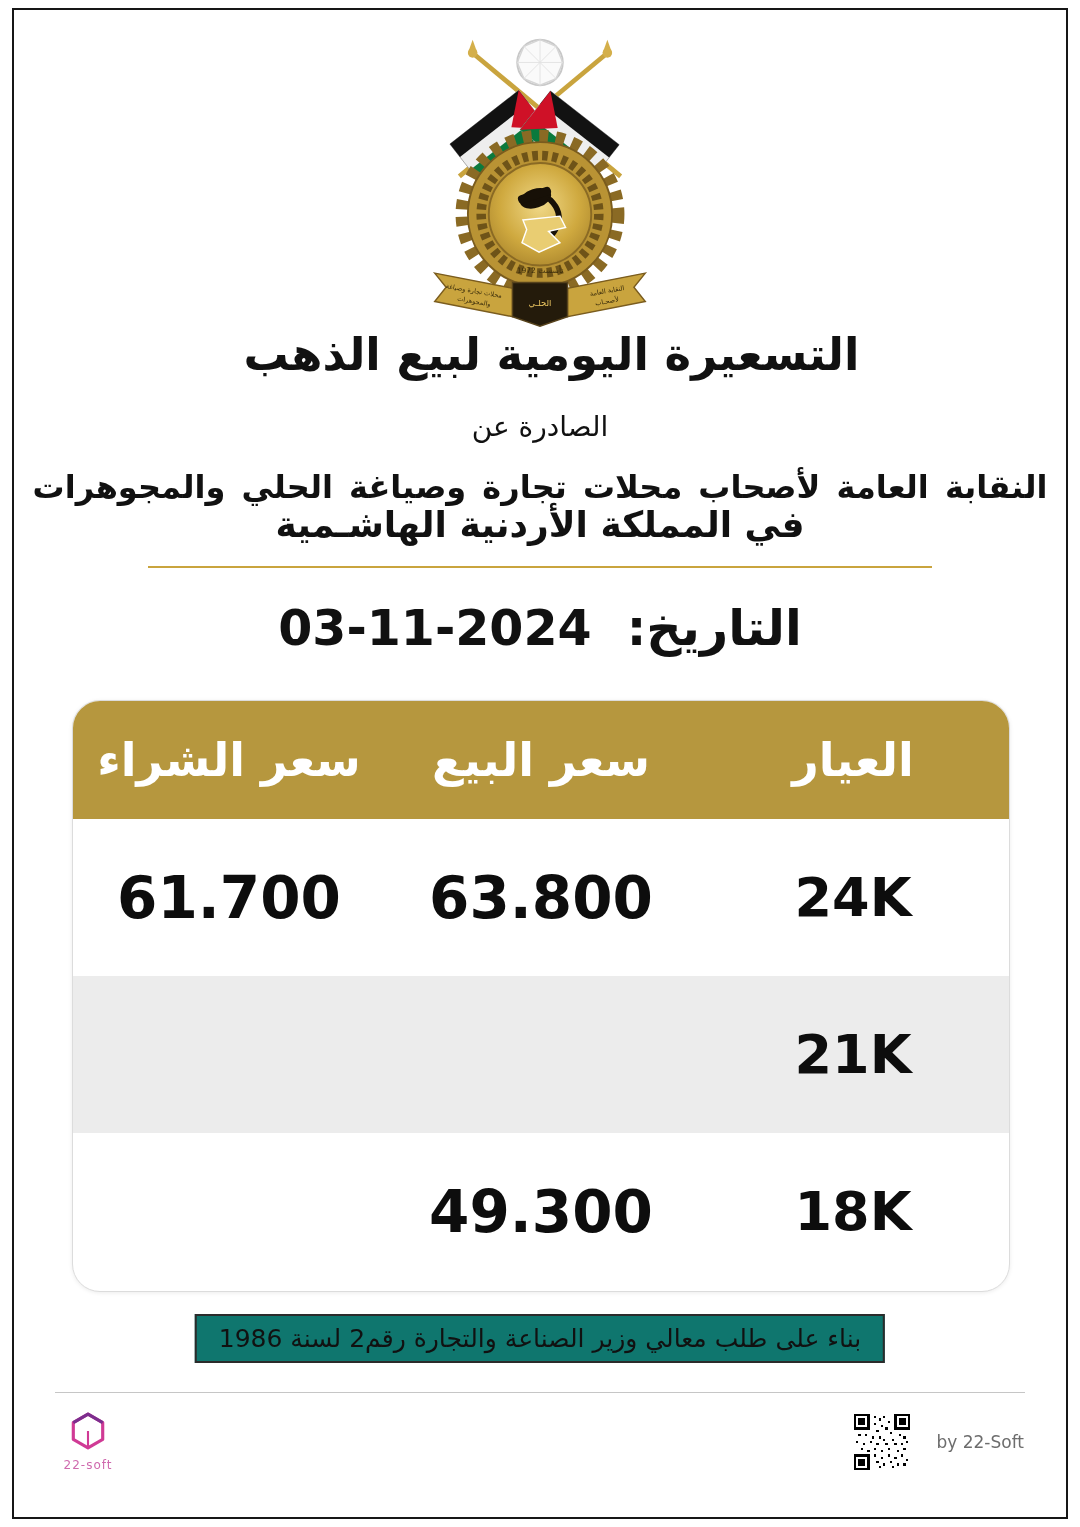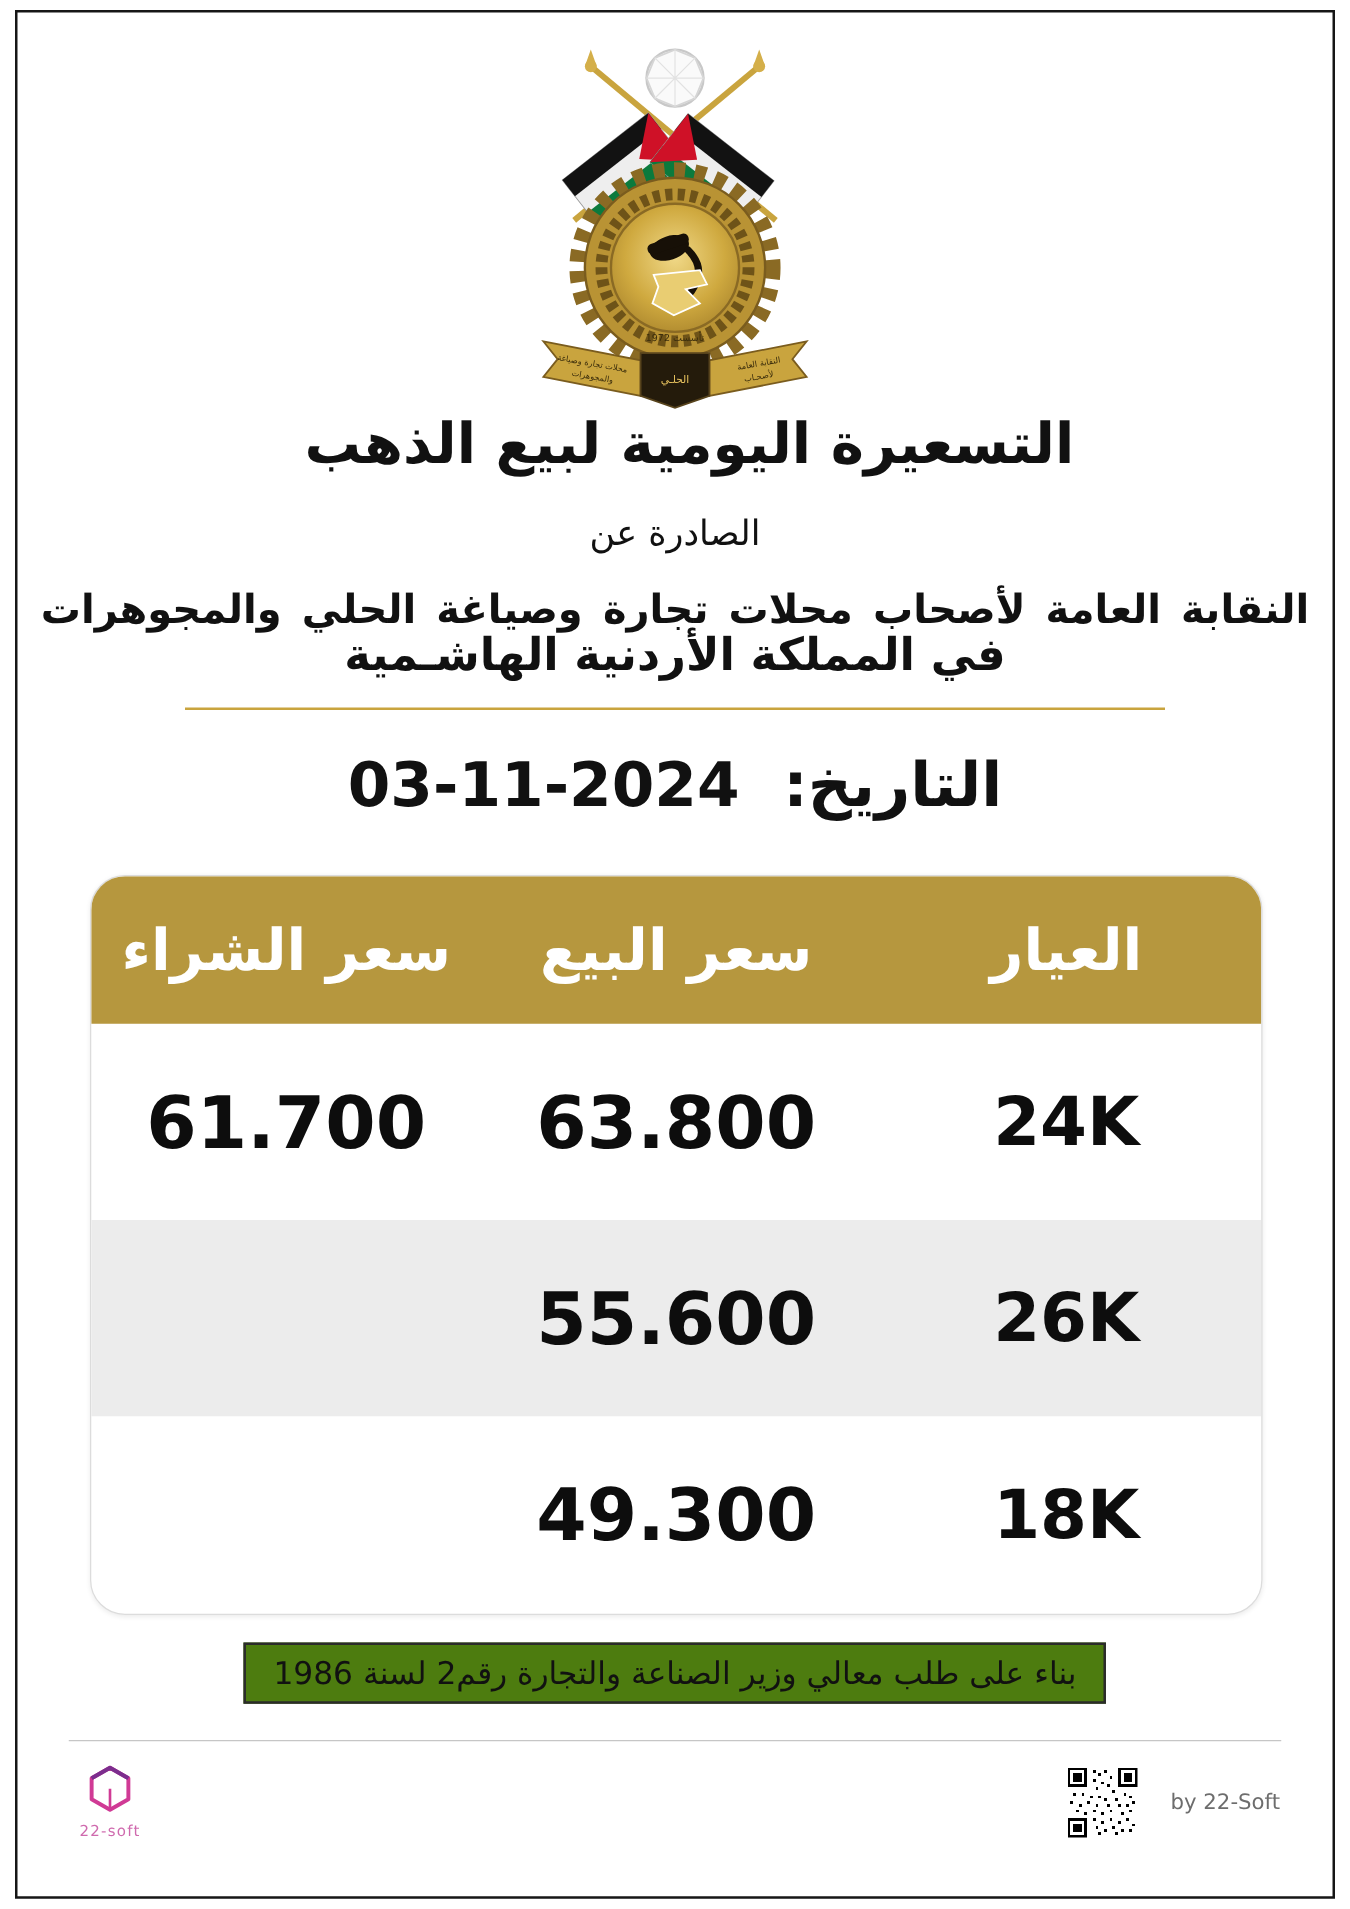--- a/index.html
+++ b/index.html
@@ -31,21 +31,21 @@
   }
   .trow{
     height:157px;display:grid;grid-template-columns:1fr 1fr 1fr;
     align-items:center;text-align:center;color:#0d0d0d;font-size:58px;font-weight:900;
   }
   .trow.alt{background:#ececec;}
   .trow .karat{font-size:54px;}
   .note-box{
     position:absolute;top:1314px;left:50%;transform:translateX(-50%);
     border:2px solid #2b2b2b;padding:8px 22px;font-size:25px;color:#111;
-    white-space:nowrap;background:#4d7c0f;
+    white-space:nowrap;background:#0f766e;
   }
   .footer-divider{position:absolute;top:1392px;left:55px;right:55px;height:1px;background:#c6c6c6;}
   .soft-logo{position:absolute;left:58px;top:1410px;width:60px;text-align:center;}
   .soft-word{font-size:12px;color:#cf6aae;margin-top:2px;letter-spacing:1px;}
   .qr-wrap{position:absolute;right:56px;top:1414px;display:flex;align-items:center;gap:26px;}
   .credit{font-size:17px;color:#6d6d6d;}
 </style>
 </head>
 <body>
 
@@ -137,22 +137,21 @@
       <div>العيار</div>
       <div>سعر البيع</div>
       <div>سعر الشراء</div>
     </div>
     <div class="trow">
       <div class="karat">24K</div>
       <div>63.800</div>
       <div>61.700</div>
     </div>
     <div class="trow alt">
-      <div class="karat">26K</div>
-      <div>55.600</div>
+      <div class="karat">21K</div>
     </div>
     <div class="trow">
       <div class="karat">18K</div>
       <div>49.300</div>
     </div>
   </div>
 
   <div class="note-box" dir="rtl">بناء على طلب معالي وزير الصناعة والتجارة رقم2 لسنة 1986</div>
 
   <div class="footer-divider"></div>

